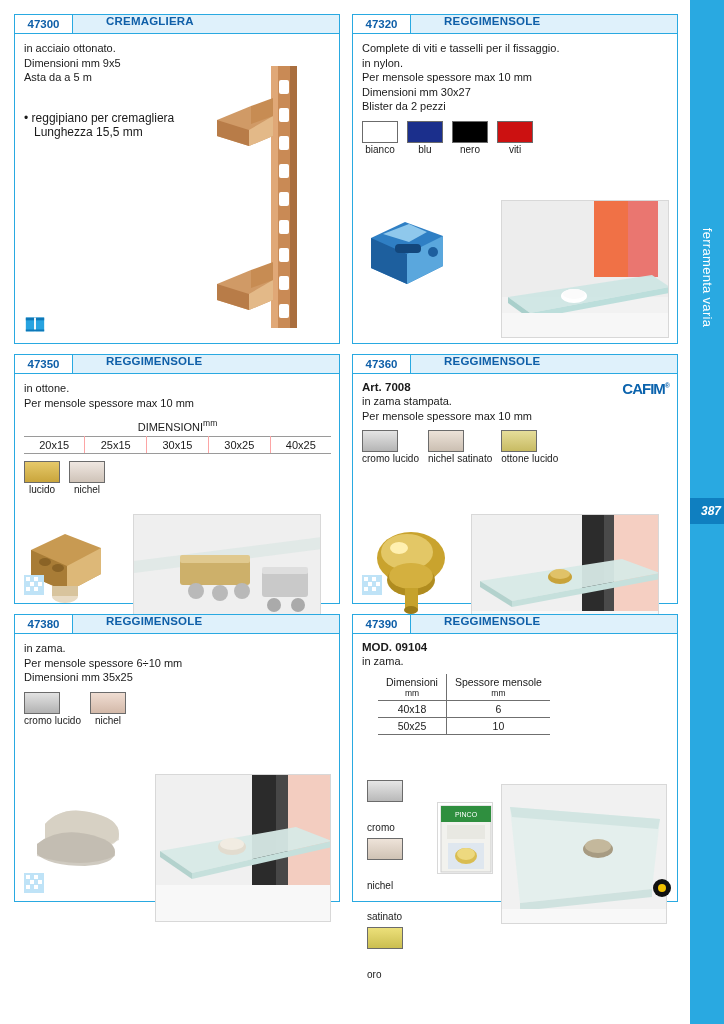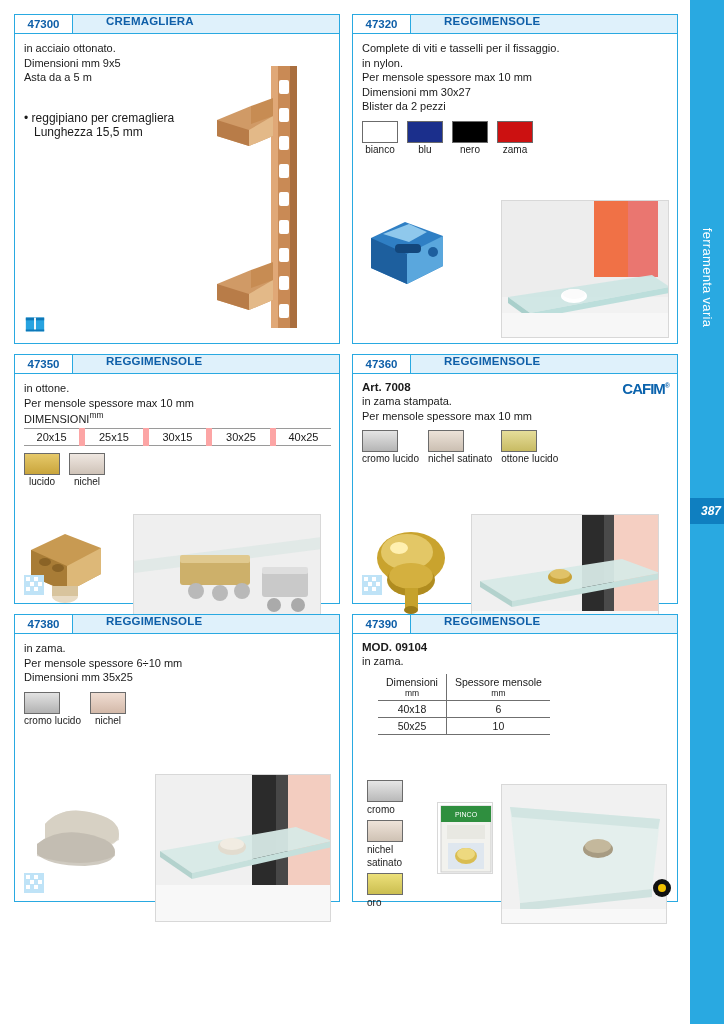--- a/index.html
+++ b/index.html
@@ -65,33 +65,33 @@
   .pbody { position:relative; padding:7px 8px 0 9px; height:calc(100% - 19px); }
   .desc { line-height:14.5px; font-size:11px; }
   .desc div { white-space:nowrap; }
 
   
   .swrow { display:flex; gap:9px; margin-top:7px; }
   .sw { text-align:center; }
   .sw .chip {
     width:36px; height:22px; border:1px solid #6b6b6b; display:block;
   }
-  .sw .lbl { font-size:10px; margin-top:2px; line-height:11px; white-space:nowrap;}
+  .sw .lbl { font-size:10px; margin-top:20px; line-height:11px; white-space:nowrap;}
 
   
   .photo { position:absolute; border:1px solid #d8d8d8; overflow:hidden; background:#f4f4f4; }
 
   
-  .dimtitle { text-align:left; font-size:11px; }
+  .dimtitle { text-align:center; font-size:11px; margin-top:8px; }
   .dimtitle .mm { font-size:8.5px; vertical-align:super; }
   .dimtable { width:100%; border-collapse:collapse; margin-top:3px; }
   .dimtable td {
     border-top:1px solid #9a9a9a; border-bottom:1px solid #9a9a9a;
     text-align:center; font-size:11px; padding:2px 0;
-    border-right:6px solid #fca5a5;
+    border-right:1px solid #fca5a5;
   }
   .dimtable td:last-child { border-right:none; }
   .dimtable td:first-child { border-left:none; }
 
   
   .t390 { border-collapse:collapse; margin-top:5px; margin-left:16px; font-size:10.5px; }
   .t390 th, .t390 td { padding:2px 8px; text-align:center; font-weight:normal;}
   .t390 th { border-bottom:1px solid #6f6f6f; }
   .t390 .vl { border-left:1px solid #6f6f6f; }
   .t390 td { border-bottom:1px solid #6f6f6f; }
@@ -199,21 +199,21 @@
           <div class="sw">
             <span class="chip" style="background:#1b2f8c"></span>
             <span class="lbl">blu</span>
           </div>
           <div class="sw">
             <span class="chip" style="background:#000000"></span>
             <span class="lbl">nero</span>
           </div>
           <div class="sw">
             <span class="chip" style="background:#cc1111"></span>
-            <span class="lbl">zama</span>
+            <span class="lbl">viti</span>
           </div>
         </div>
 
         <svg style="position:absolute; left:12px; top:180px;" width="92" height="80" viewBox="0 0 92 80">
           <polygon points="6,24 40,8 78,22 78,52 42,70 6,54" fill="#2f7fc4"></polygon>
           <polygon points="6,24 42,40 42,70 6,54" fill="#1d5f9e"></polygon>
           <polygon points="42,40 78,22 78,52 42,70" fill="#5aa7dd"></polygon>
           <polygon points="18,20 44,10 62,18 44,28" fill="#8fc8ec"></polygon>
           <rect x="30" y="30" width="26" height="9" rx="4" fill="#13477c"></rect>
           <circle cx="68" cy="38" r="5" fill="#1d5f9e"></circle>

